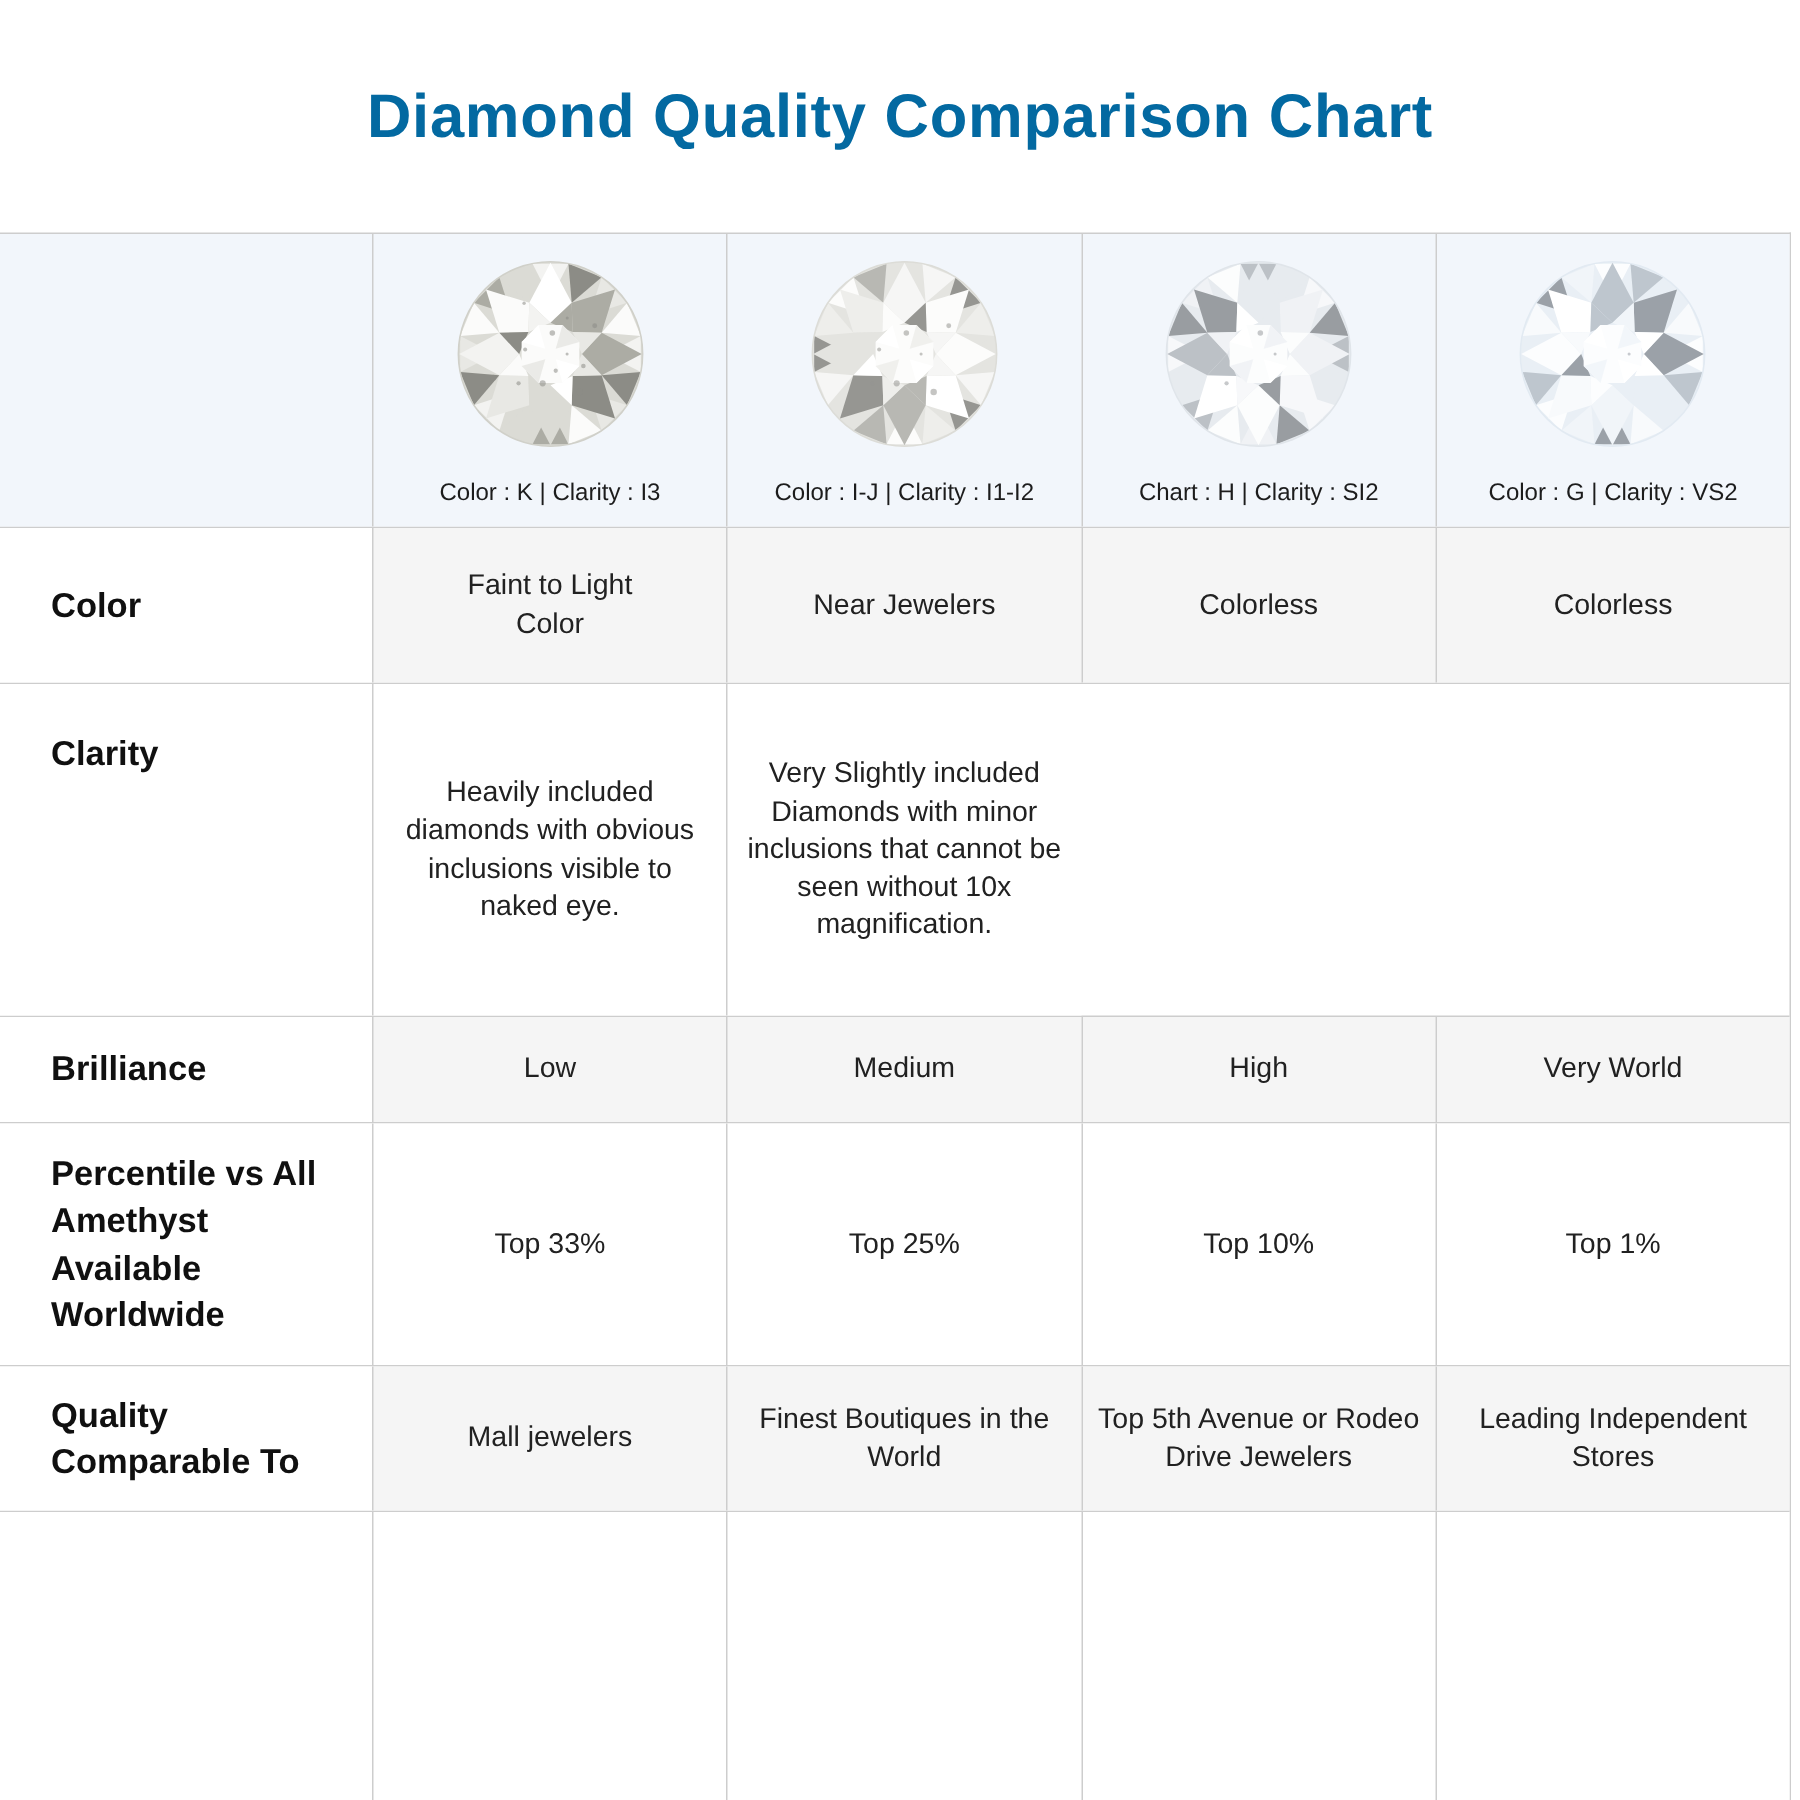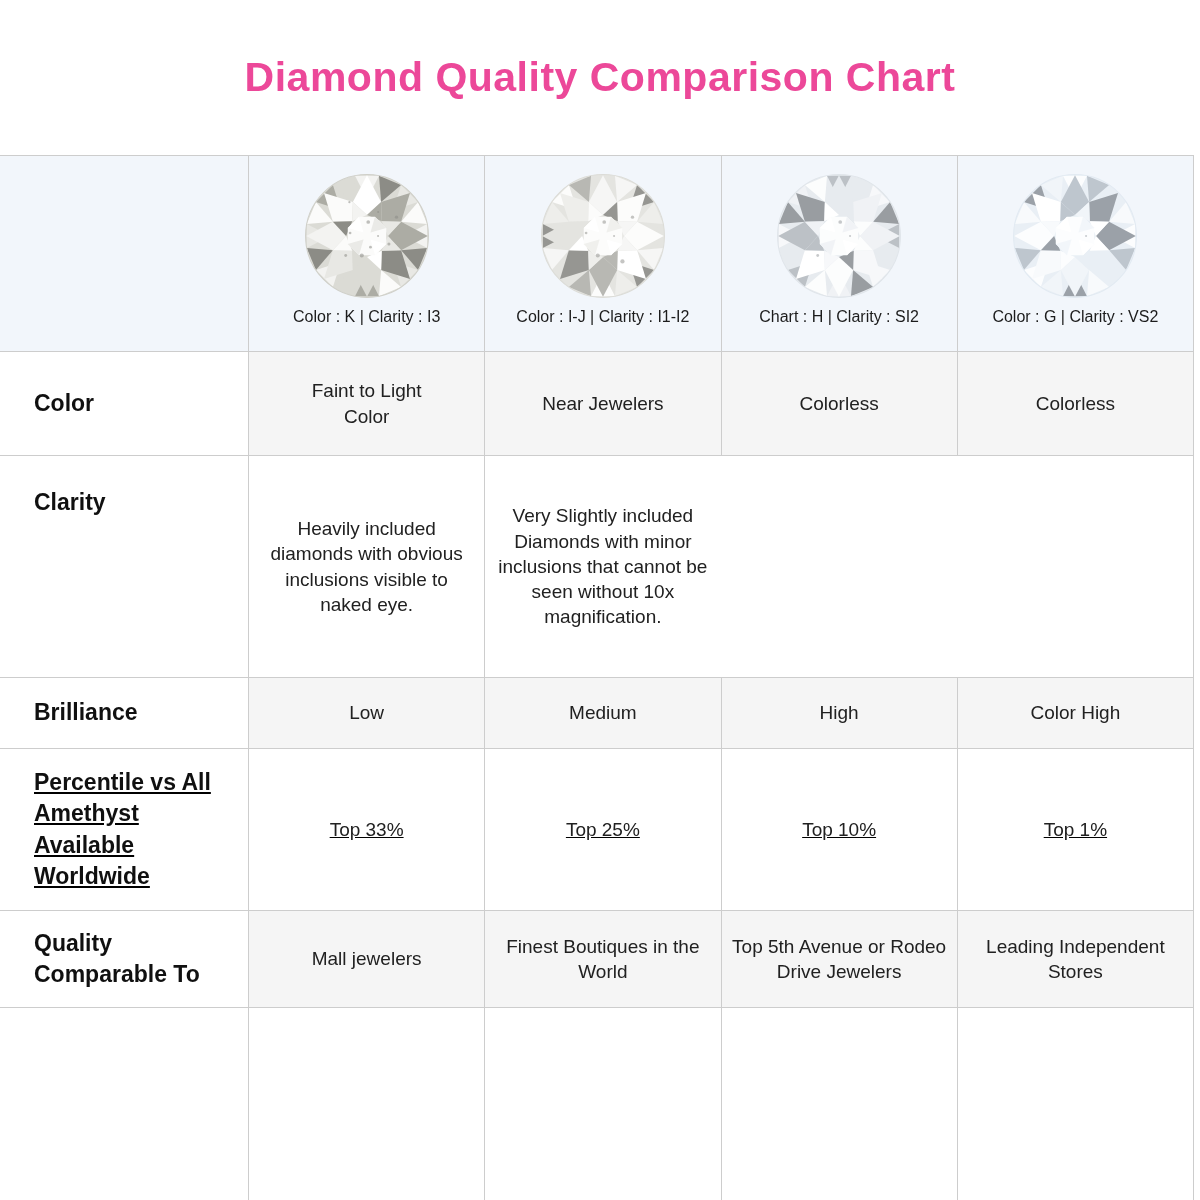--- a/index.html
+++ b/index.html
@@ -1,31 +1,31 @@
 <!DOCTYPE html>
 <html><head>
 <meta charset="utf-8">
 <style>
   * { margin:0; padding:0; box-sizing:border-box; }
   html,body { width:1200px; height:1200px; background:#ffffff; overflow:hidden;
               font-family:"Liberation Sans", sans-serif; }
   .title-wrap { height:155px; display:flex; align-items:center; justify-content:center; }
-  .page-title { font-size:41px; font-weight:700; color:#ec4899; letter-spacing:.5px; }
+  .page-title { font-size:41px; font-weight:700; color:#0369a1; letter-spacing:.5px; }
 
   .table { width:1194px; border-top:1px solid #cdcdcd; border-right:1px solid #cdcdcd; }
   .row  { display:grid; grid-template-columns:248px 1fr 1fr 1fr 1fr; border-bottom:1px solid #cdcdcd; }
   .cell { display:flex; align-items:center; justify-content:center; text-align:center;
-          border-left:1px solid #cdcdcd; overflow:hidden; }
+          border-left:1px solid #cdcdcd; overflow:hidden;gap:12px; }
   .row .cell:first-child { border-left:none; }
 
   .r-header    { height:196px; }
   .r-color     { height:104px; }
   .r-clarity   { height:222px; }
   .r-brilliance{ height:71px;  }
-  .r-percentile{ height:162px;text-decoration:underline; }
+  .r-percentile{ height:162px; }
   .r-quality   { height:97px;  }
   .r-empty     { height:192px; border-bottom:none; }
 
   .header-cell { background:#f2f6fb; flex-direction:column; justify-content:flex-start;
                  padding-top:16px; }
   .diamond { width:128px; height:128px; display:block; }
   .caption { margin-top:8px; font-size:16px; color:#1c1c1c; white-space:nowrap; }
 
   .label-cell { justify-content:flex-start; text-align:left; background:#ffffff;
                 padding-left:34px; padding-right:36px;
@@ -262,21 +262,21 @@
     <div class="cell label-cell va-top">Clarity</div>
     <div class="cell data-cell">Heavily included diamonds with obvious inclusions visible to naked eye.</div>
     <div class="cell data-cell">Very Slightly included Diamonds with minor inclusions that cannot be seen without 10x magnification.</div>
   </div>
 
   <div class="row r-brilliance stripe">
     <div class="cell label-cell">Brilliance</div>
     <div class="cell data-cell">Low</div>
     <div class="cell data-cell">Medium</div>
     <div class="cell data-cell">High</div>
-    <div class="cell data-cell">Color High</div>
+    <div class="cell data-cell">Very World</div>
   </div>
 
   <div class="row r-percentile">
     <div class="cell label-cell">Percentile vs All Amethyst Available Worldwide</div>
     <div class="cell data-cell">Top 33%</div>
     <div class="cell data-cell">Top 25%</div>
     <div class="cell data-cell">Top 10%</div>
     <div class="cell data-cell">Top 1%</div>
   </div>
 

